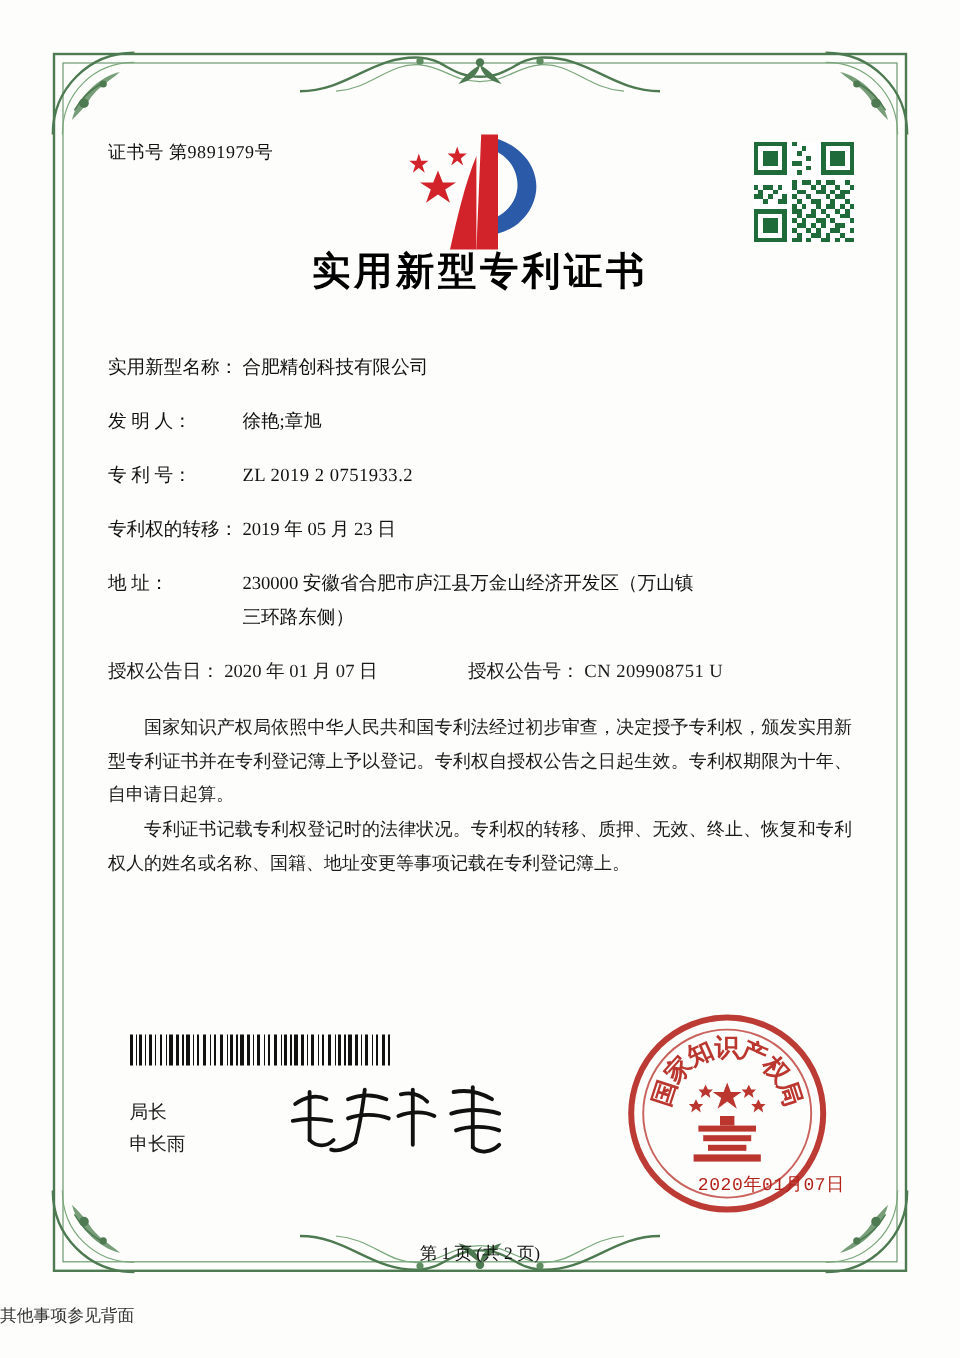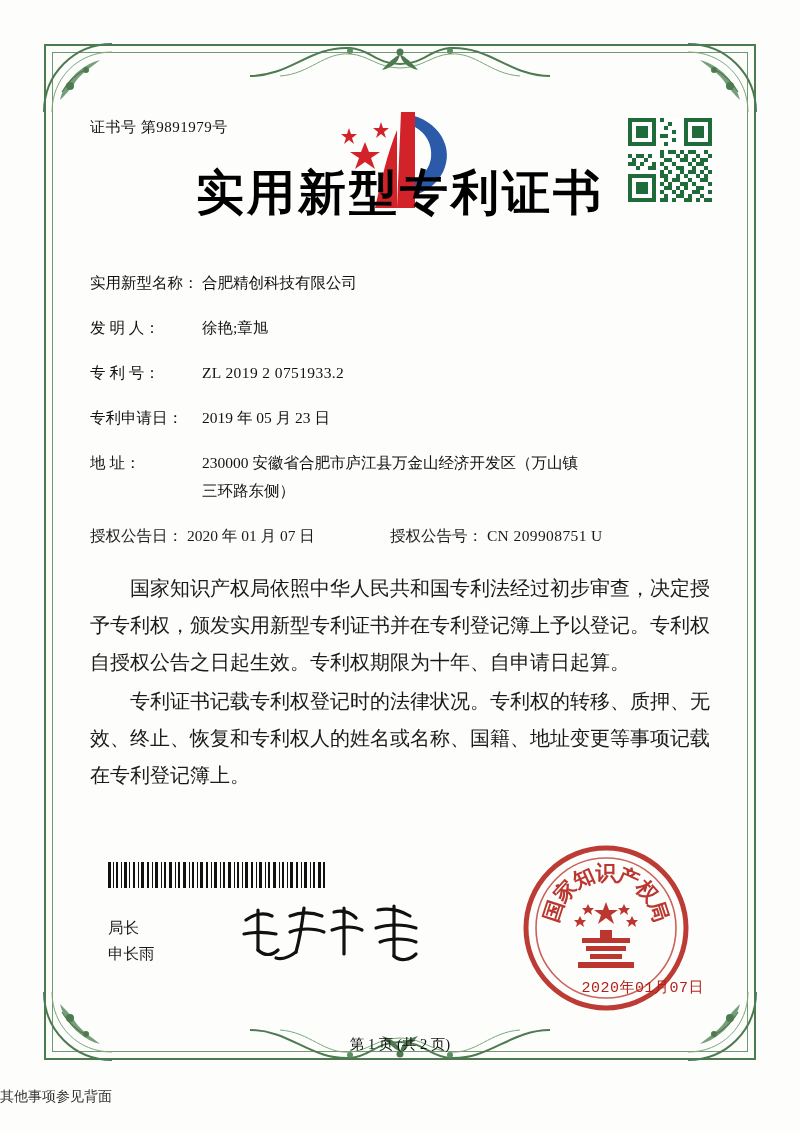--- a/index.html
+++ b/index.html
@@ -95,24 +95,24 @@
   .qr {
     position: absolute;
     right: 88px;
     top: 118px;
     width: 84px;
     height: 84px;
   }
 
   .title {
     text-align: center;
-    font-size: 48px;
+    font-size: 32px;
     font-weight: bold;
     letter-spacing: 3px;
-    margin-top: 24px;
+    margin-top: 68px;
     color: #000;
     font-family: "DejaVu Serif", serif;
   }
 
   .fields {
     margin-top: 46px;
     font-size: 15.5px;
     line-height: 1.55;
   }
   .field-row {
@@ -146,21 +146,21 @@
     font-size: 15.5px;
   }
   .grant-left {
     width: 300px;
     flex: 0 0 300px;
   }
   .grant-right { flex: 1; }
 
   .paragraphs {
     margin-top: 22px;
-    font-size: 20px;
+    font-size: 15px;
     line-height: 1.85;
     text-align: justify;
   }
   .paragraphs p {
     margin: 0 0 2px 0;
     text-indent: 2em;
   }
 
   
   .barcode {
@@ -421,21 +421,21 @@
         <div class="field-label">发 明 人：</div>
         <div class="field-value">徐艳;章旭</div>
       </div>
 
       <div class="field-row">
         <div class="field-label">专 利 号：</div>
         <div class="field-value mono-val">ZL 2019 2 0751933.2</div>
       </div>
 
       <div class="field-row">
-        <div class="field-label">专利申请日：</div>
+        <div class="field-label">专利权的转移：</div>
         <div class="field-value">2019 年 05 月 23 日</div>
       </div>
 
 
       <div class="field-row">
         <div class="field-label">地 址：</div>
         <div class="field-value">
           <span>230000 安徽省合肥市庐江县万金山经济开发区（万山镇</span>
           <span class="line2">三环路东侧）</span>
         </div>

